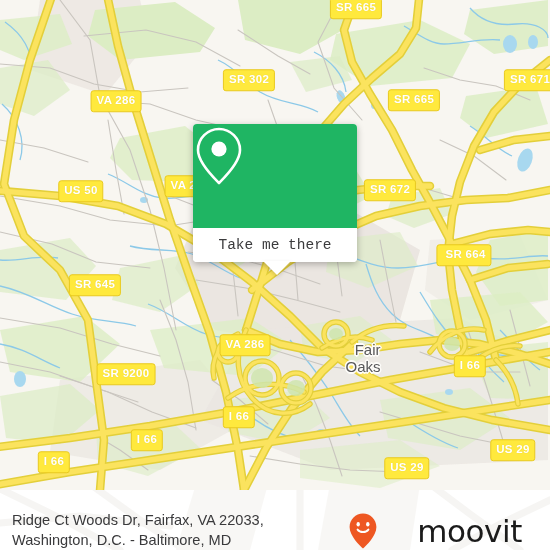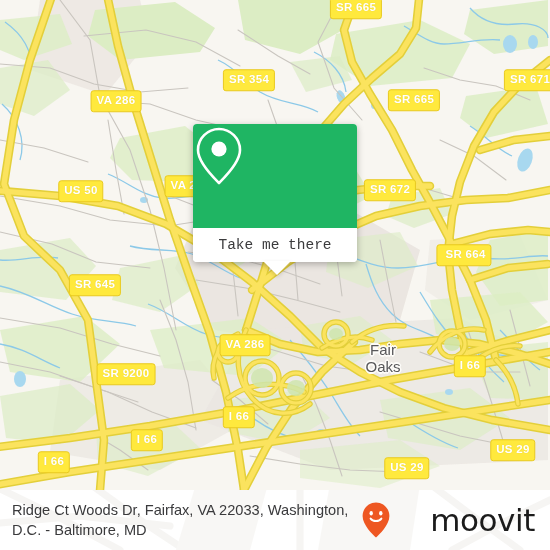--- a/index.html
+++ b/index.html
@@ -93,28 +93,28 @@
   
   #footer{
     position:absolute;left:0;top:490px;width:550px;height:60px;
     background:#ffffff;overflow:hidden;
   }
   #footer-watermark{
     position:absolute;left:0;top:0;width:550px;height:60px;opacity:.5;
   }
   #footer-inner{
     position:relative;width:100%;height:100%;
-    display:flex;align-items:center;justify-content:space-between;
+    display:flex;align-items:flex-end;justify-content:space-between;
   }
   #footer-text{
     color:#3a3a3c;font-size:14.6px;line-height:20px;
     padding-left:12px;max-width:400px;
   }
   #brand{
-    display:flex;align-items:center;padding-right:15px;gap:41px;
+    display:flex;align-items:center;padding-right:28px;gap:41px;
   }
   #brand-word{
     color:#1b1b1b;font-size:31px;line-height:1;letter-spacing:-.4px;
     margin-left:-2px;font-family:"DejaVu Sans", sans-serif;font-weight:500;
   }
 </style>
 </head>
 <body>
 
 <div id="root">
@@ -318,41 +318,41 @@
           <ellipse cx="262" cy="378" rx="11" ry="10"></ellipse>
           <ellipse cx="296" cy="388" rx="9" ry="8"></ellipse>
           <ellipse cx="452" cy="344" rx="8" ry="7"></ellipse>
           <ellipse cx="336" cy="334" rx="7" ry="6"></ellipse>
         </g>
       </g>
     </svg>
 
     <div id="shields">
         <div class="shield" style="left: 356px; top: 8px;">SR 665</div>
-        <div class="shield" style="left: 249px; top: 80px;">SR 354</div>
+        <div class="shield" style="left: 249px; top: 80px;">SR 302</div>
         <div class="shield" style="left: 530px; top: 80px;">SR 671</div>
         <div class="shield" style="left: 116px; top: 101px;">VA 286</div>
         <div class="shield" style="left: 414px; top: 100px;">SR 665</div>
         <div class="shield" style="left: 81px; top: 191px;">US 50</div>
         <div class="shield" style="left: 190px; top: 186px;">VA 286</div>
         <div class="shield" style="left: 390px; top: 190px;">SR 672</div>
         <div class="shield" style="left: 464px; top: 255px; padding-left: 8px;">SR 664</div>
         <div class="shield" style="left: 95px; top: 285px;">SR 645</div>
         <div class="shield" style="left: 245px; top: 345px;">VA 286</div>
         <div class="shield" style="left: 126px; top: 374px;">SR 9200</div>
         <div class="shield" style="left: 470px; top: 366px;">I 66</div>
         <div class="shield" style="left: 239px; top: 417px;">I 66</div>
         <div class="shield" style="left: 147px; top: 440px;">I 66</div>
         <div class="shield" style="left: 54px; top: 462px;">I 66</div>
         <div class="shield" style="left: 513px; top: 450px;">US 29</div>
         <div class="shield" style="left: 407px; top: 468px;">US 29</div>
       </div>
 
     <div id="places">
-        <div class="place-label" style="left: 383px; top: 358px;">Fair
+        <div class="place-label" style="left: 363px; top: 358px; text-align: right;">Fair
 Oaks</div>
       </div>
 
     <div id="popup">
       <div id="popup-top" style="background: rgb(31, 181, 99);">
         <svg width="52" height="64" viewBox="0 0 52 64">
           <path d="M26 5 C14.4 5 5 14.4 5 26 C5 38.5 20 53 26 59 C32 53 47 38.5 47 26 C47 14.4 37.6 5 26 5 Z" fill="none" stroke="#ffffff" stroke-width="2.6" stroke-linejoin="round"></path>
           <circle cx="26" cy="25" r="7.6" fill="#ffffff"></circle>
         </svg>
       </div>

